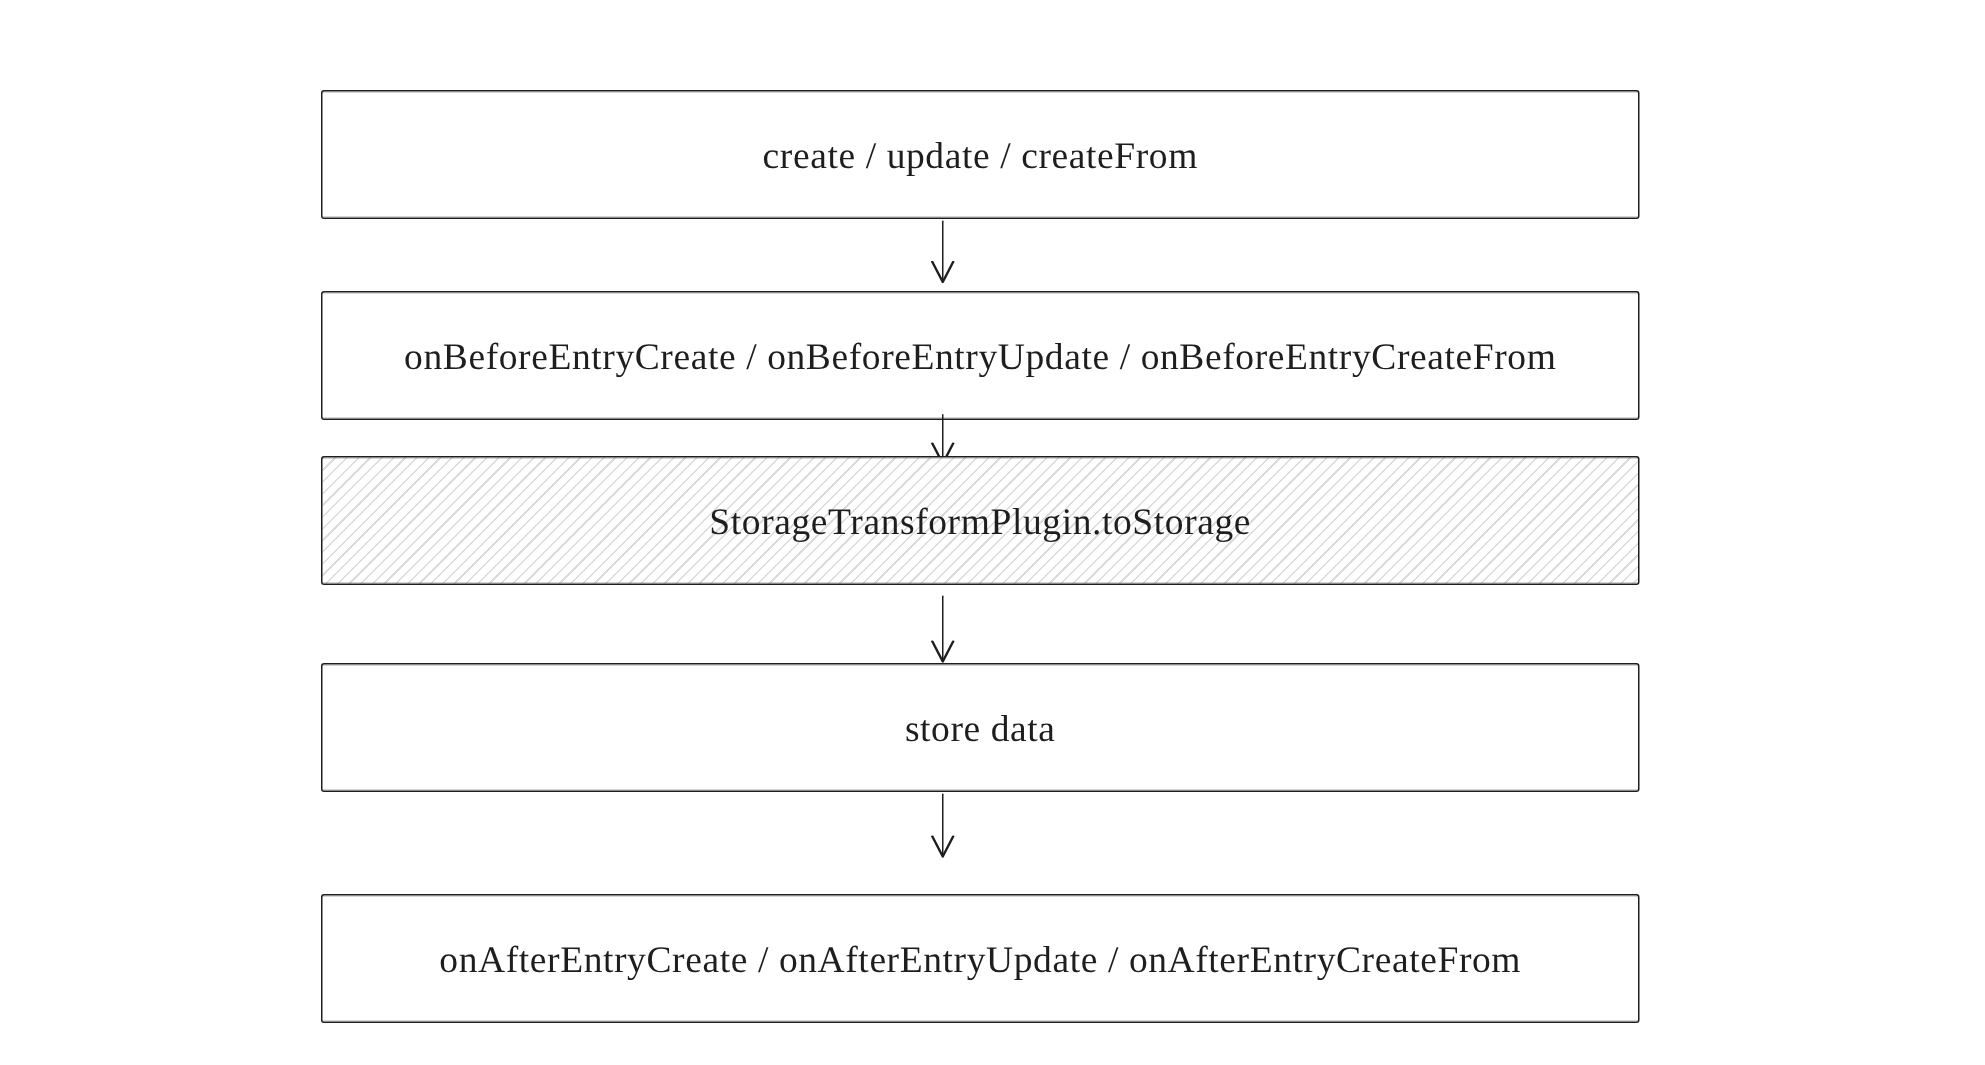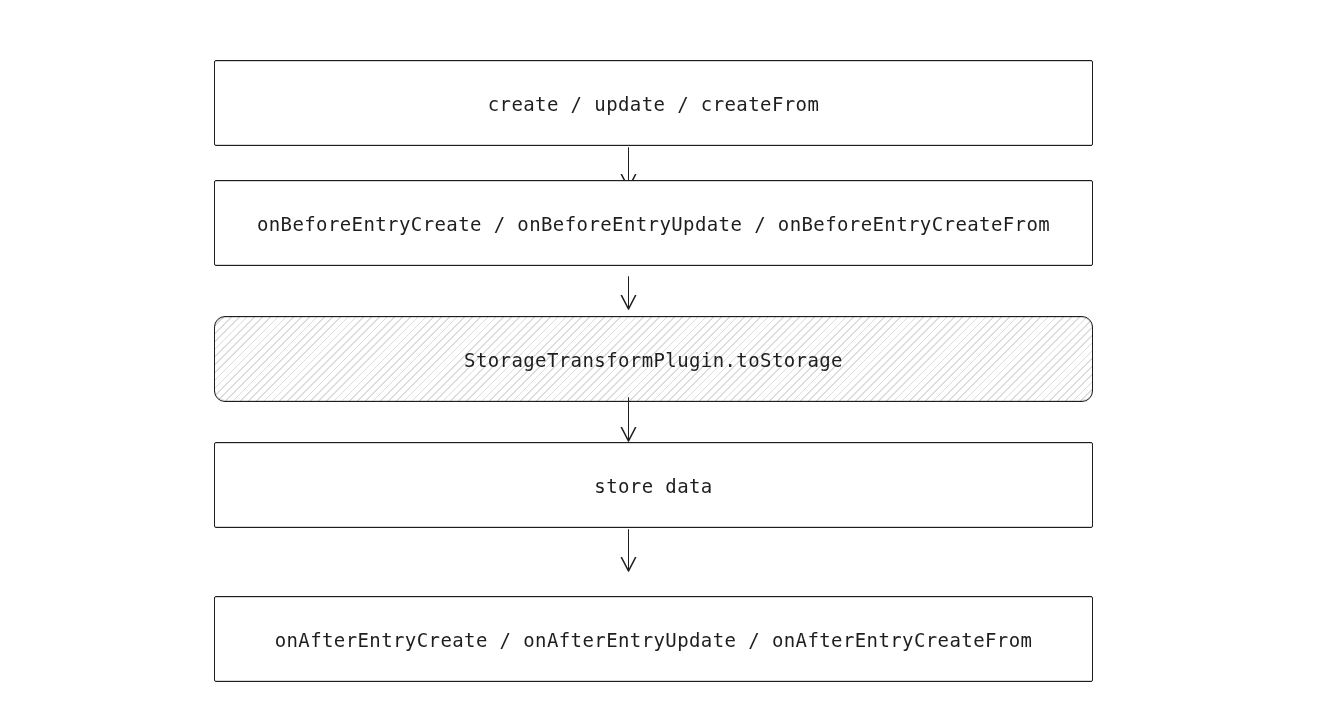--- a/index.html
+++ b/index.html
@@ -27,29 +27,30 @@
     border-radius: 2px;
     background: #ffffff;
     display: flex;
     align-items: center;
     justify-content: center;
     
     box-shadow: inset 0 1px 0 rgba(30,30,30,0.18), inset 0 -1px 0 rgba(30,30,30,0.18);
   }
   .flow-node .label {
     color: #1e1e1e;
-    font-size: 19px;
+    font-size: 25px;
     letter-spacing: 0.4px;
     white-space: nowrap;
     line-height: 1;
     padding-top: 2px;
+    font-family: Liberation Serif, serif;
   }
   .node-1 { top: 60px;  }
-  .node-2 { top: 180px; }
-  .node-3 { top: 316px; border-radius: 11px; }
+  .node-2 { top: 194px; }
+  .node-3 { top: 304px; }
   .node-4 { top: 442px; }
   .node-5 { top: 596px; }
   
   .hachure {
     background-color: #ffffff;
     background-image: repeating-linear-gradient(
       135deg,
       #dcdcdc 0px,
       #dcdcdc 1.2px,
       transparent 1.2px,

